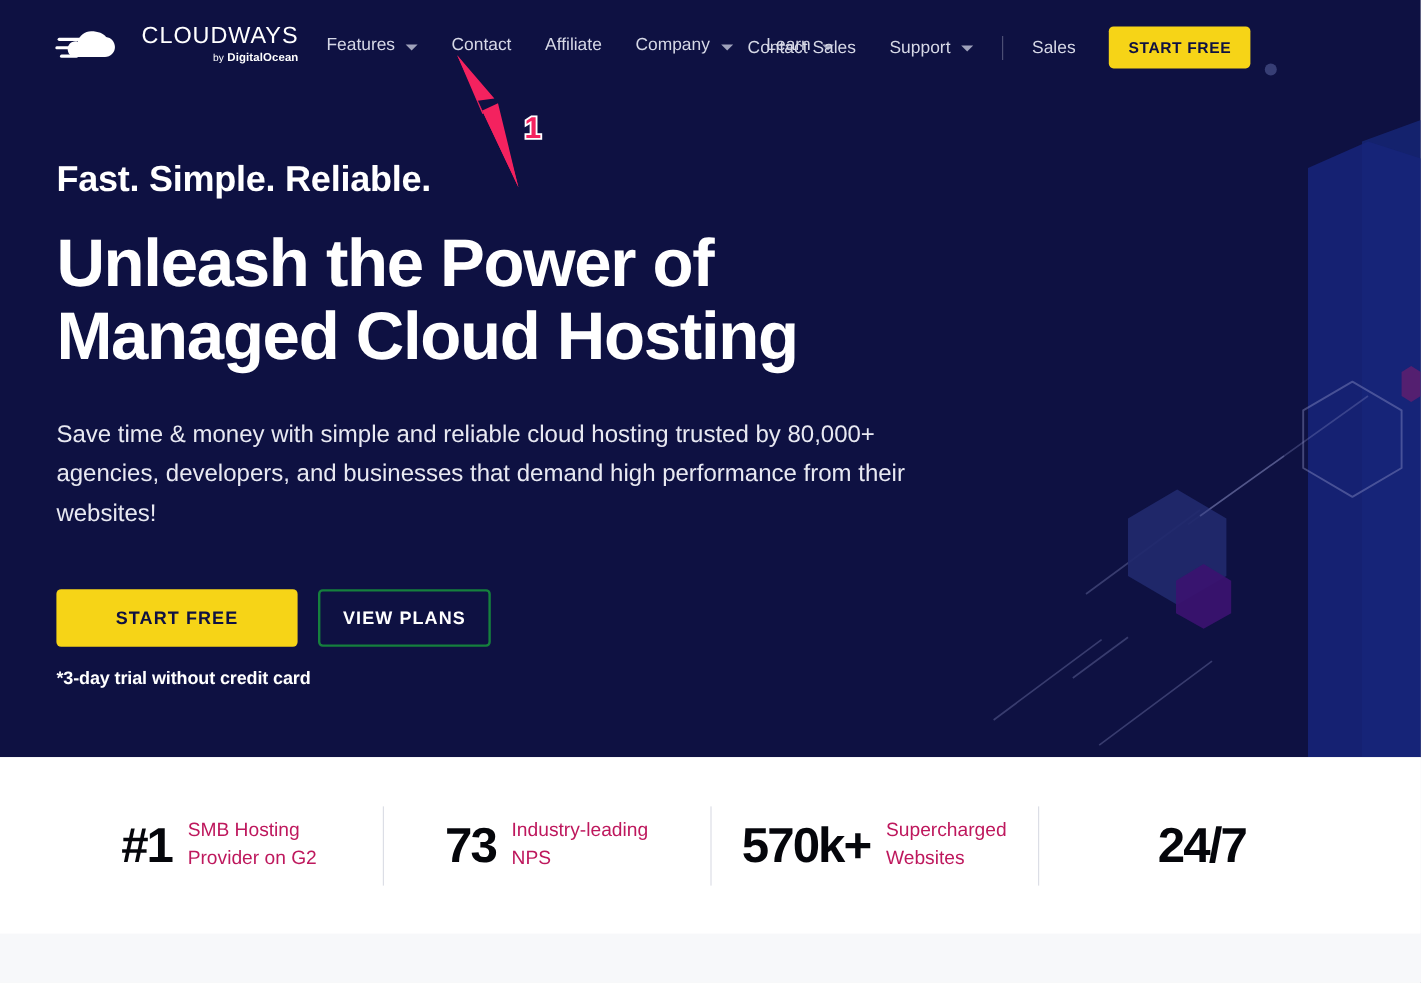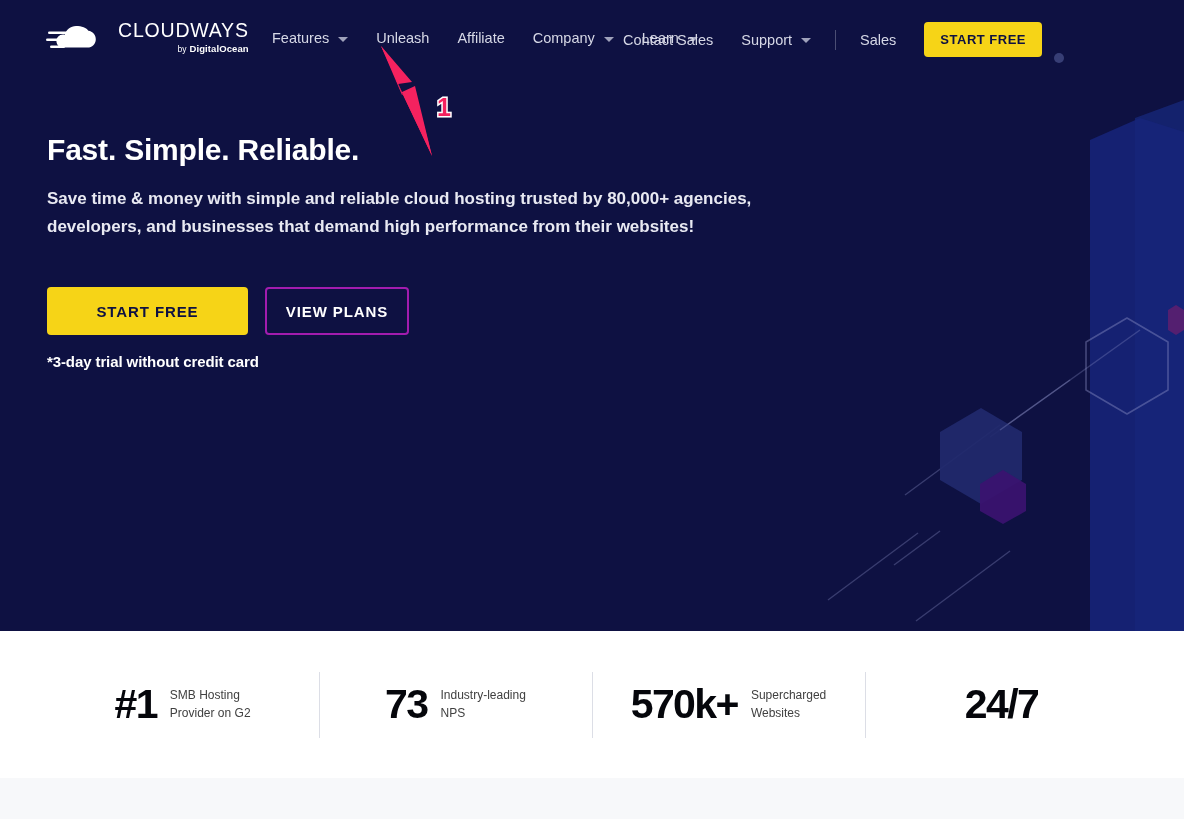--- a/index.html
+++ b/index.html
@@ -172,24 +172,24 @@
     font-size: 56px;
     font-weight: bold;
     line-height: 1.09;
     letter-spacing: -1.1px;
     margin-top: 22px;
     max-width: 680px;
   }
 
   .subtitle {
     color: #e8e9f2;
-    font-size: 17px;
-    font-weight: 700;
+    font-size: 20px;
+    font-weight: 400;
     line-height: 1.65;
-    margin-top: 19px;
+    margin-top: 36px;
     max-width: 710px;
   }
 
   .cta-row {
     display: flex;
     align-items: center;
     gap: 17px;
     margin-top: 46px;
   }
 
@@ -205,21 +205,21 @@
     height: 48px;
     cursor: pointer;
     font-family: "Liberation Sans", sans-serif;
   }
   .btn-secondary {
     background: transparent;
     color: #ffffff;
     font-size: 15px;
     font-weight: bold;
     letter-spacing: 0.9px;
-    border: 2px solid #a21caf;
+    border: 2px solid #15803d;
     border-radius: 4px;
     width: 144px;
     height: 48px;
     cursor: pointer;
     font-family: "Liberation Sans", sans-serif;
   }
 
   .trial-note {
     color: #ffffff;
     font-size: 15px;
@@ -282,22 +282,22 @@
   .stat-value {
     color: #05060b;
     font-size: 41px;
     font-weight: bold;
     letter-spacing: -1.6px;
     line-height: 1;
     white-space: nowrap;
     font-family: "Liberation Sans", sans-serif;
   }
   .stat-label {
-    color: #404040;
-    font-size: 12px;
+    color: #be185d;
+    font-size: 16px;
     line-height: 1.42;
     font-weight: 400;
     white-space: pre-line;
   }
 
   
   .below {
     position: absolute;
     left: 0;
     top: 778px;
@@ -351,21 +351,21 @@
           <span class="logo-sub"><span class="by">by</span> <span class="do">DigitalOcean</span></span>
         </span>
       </a>
 
       <nav class="nav-main">
         <div class="nav-item">
           <span>Features</span>
           <i class="caret"></i>
         </div>
         <div class="nav-item">
-          <span>Unleash</span>
+          <span>Contact</span>
         </div>
         <div class="nav-item">
           <span>Affiliate</span>
         </div>
         <div class="nav-item">
           <span>Company</span>
           <i class="caret"></i>
         </div>
         <div class="nav-item">
           <span>Learn</span>
@@ -386,20 +386,21 @@
           <span>Sales</span>
         </div>
         <button class="btn-header">START FREE</button>
       </nav>
     </header>
 
     <div class="cursor-dot"></div>
 
     <div class="hero-content">
       <div class="eyebrow">Fast. Simple. Reliable.</div>
+      <h1 class="headline">Unleash the Power of Managed Cloud Hosting</h1>
       <p class="subtitle">Save time &amp; money with simple and reliable cloud hosting trusted by 80,000+ agencies, developers, and businesses that demand high performance from their websites!</p>
       <div class="cta-row">
         <button class="btn-primary">START FREE</button>
         <button class="btn-secondary">VIEW PLANS</button>
       </div>
       <div class="trial-note">*3-day trial without credit card</div>
     </div>
 
     <svg class="annotation" viewBox="0 0 1184 631">
       <polygon points="381,46 412,82 398,84 432,156 414,88 402,95" fill="#f4225f"></polygon>

